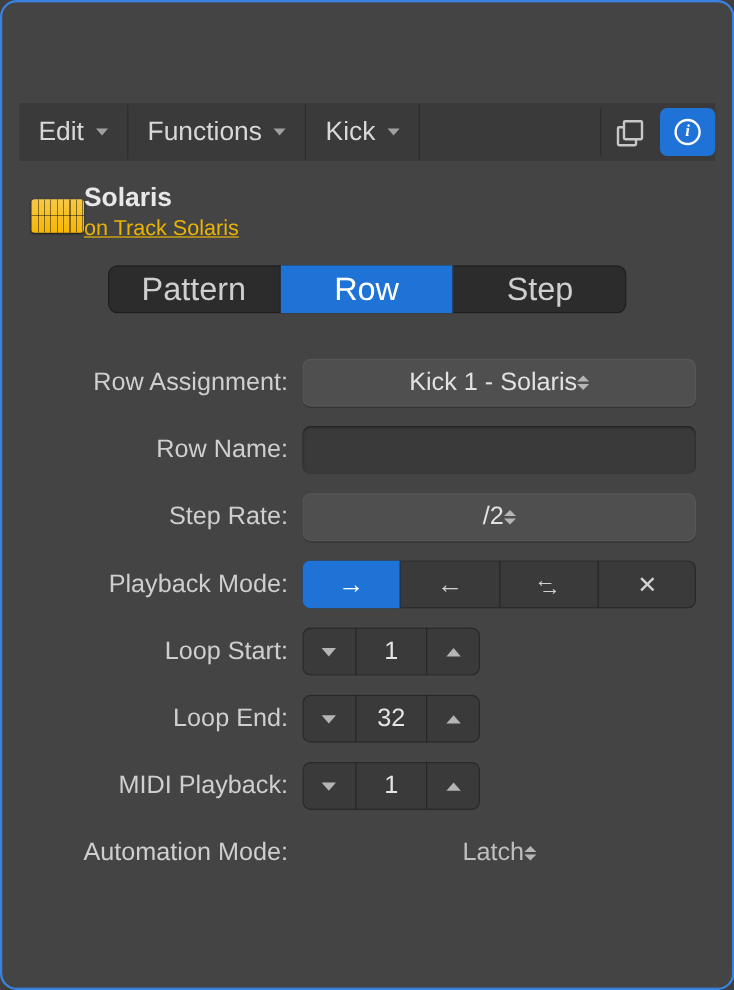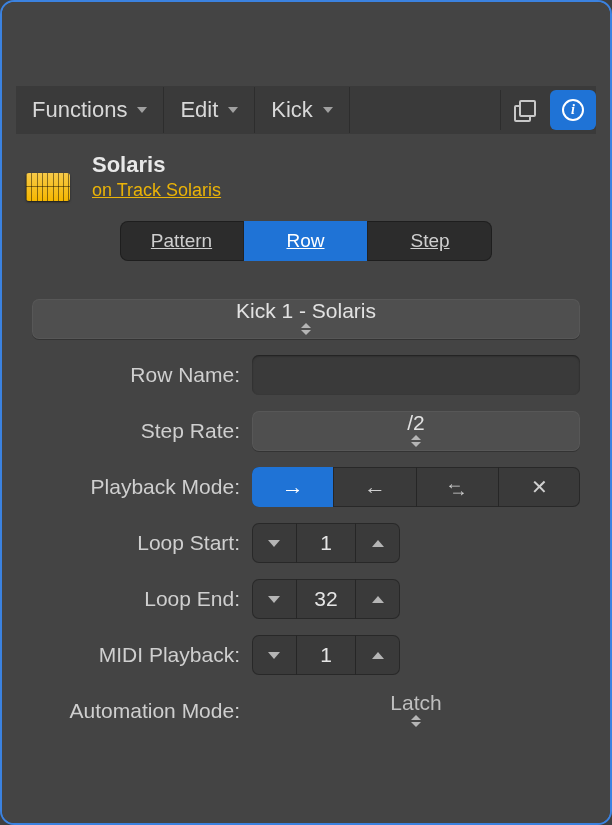--- a/index.html
+++ b/index.html
@@ -52,21 +52,21 @@
 .copy-icon {
   position: relative; width: 20px; height: 20px;
 }
 .copy-icon::before, .copy-icon::after {
   content: ""; position: absolute; border: 2px solid currentColor; border-radius: 2px;
 }
 .copy-icon::before { width: 13px; height: 13px; left: 0; top: 5px; }
 .copy-icon::after  { width: 13px; height: 13px; left: 5px; top: 0; background: #3a3a3a; }
 
 .header-region {
-  display: flex; align-items: flex-end; gap: 22px;
+  display: flex; align-items: center; 
   padding: 16px 24px 10px 24px;
   margin-top: 62px;
 }
 .region-icon {
   width: 44px; height: 28px; margin-top: 6px;
   background: linear-gradient(#f7c948,#f5b700);
   border-radius: 3px;
   position: relative;
   box-shadow: 0 1px 2px rgba(0,0,0,.6);
 }
@@ -81,44 +81,42 @@
 .region-sub { color: #eab308; font-size: 18px; margin-top: 2px; text-decoration: underline; }
 
 .tab-row {
   display: flex; justify-content: center; padding: 10px 24px 18px 24px;
 }
 .seg {
   display: flex; background: #2c2c2c; border-radius: 8px; overflow: hidden;
   box-shadow: inset 0 0 0 1px rgba(0,0,0,.3);
 }
 .seg-btn {
-  width: 124px; height: 40px; display:flex; align-items:center; justify-content:center;
-  color: #cfcfcf; font-size: 19px; cursor: pointer;
+  width: 144px; height: 40px; display:flex; align-items:center; justify-content:center;
+  color: #cfcfcf; font-size: 27px; cursor: pointer;
   border-right: 1px solid #222;
-  text-decoration: underline;
 }
 .seg-btn:last-child { border-right: none; }
 .seg-btn.active { background: #1f73d6; color: #fff; }
 
 .form {
   padding: 20px 30px;
 }
 .row {
   display: flex; align-items: center; margin-bottom: 16px;
 }
 .label {
   width: 220px; text-align: right; color: #cfcfcf; font-size: 21px; padding-right: 12px;
 }
 .control-area { flex: 1; }
 .popup {
-  display: flex; align-items: center; justify-content: flex-start;
+  display: flex; align-items: center; justify-content: center;
   height: 40px; padding: 0 12px; background: #4f4f4f;
   border-radius: 7px; color: #e2e2e2; font-size: 21px; cursor: pointer;
   box-shadow: inset 0 0 0 1px rgba(255,255,255,.05), 0 1px 0 rgba(0,0,0,.25);
-  flex-direction: column;
 }
 .popup .updown {
   display: flex; flex-direction: column; gap: 2px;
 }
 .updown .up, .updown .down {
   width: 0; height: 0; border-left: 5px solid transparent; border-right: 5px solid transparent;
 }
 .updown .up { border-bottom: 5px solid #b5b5b5; }
 .updown .down { border-top: 5px solid #b5b5b5; }
 
@@ -159,25 +157,25 @@
 .chev-sm-up   { width:0; height:0; border-left:6px solid transparent; border-right:6px solid transparent; border-bottom:7px solid #b5b5b5; }
 
 .popup.readonly { background: transparent; box-shadow:none; color:#bfbfbf; }
 </style>
 </head>
 <body>
 <div class="inner">
 
 <div class="toolbar">
   <div class="menu-btn">
+    <span>Edit</span>
+    <span class="chev-down"></span>
+  </div>
+  <div class="menu-btn">
     <span>Functions</span>
-    <span class="chev-down"></span>
-  </div>
-  <div class="menu-btn">
-    <span>Edit</span>
     <span class="chev-down"></span>
   </div>
   <div class="menu-btn">
     <span>Kick</span>
     <span class="chev-down"></span>
   </div>
   <div class="spacer"></div>
   <div class="icon-btn">
     <span class="copy-icon"></span>
   </div>
@@ -204,20 +202,21 @@
     </div>
     <div class="seg-btn">
       <span>Step</span>
     </div>
   </div>
 </div>
 
 <div class="form">
 
   <div class="row">
+    <div class="label">Row Assignment:</div>
     <div class="control-area">
       <div class="popup">
         <span>Kick 1 - Solaris</span>
         <span class="updown">
               <span class="up"></span>
               <span class="down"></span>
             </span>
       </div>
     </div>
   </div>

